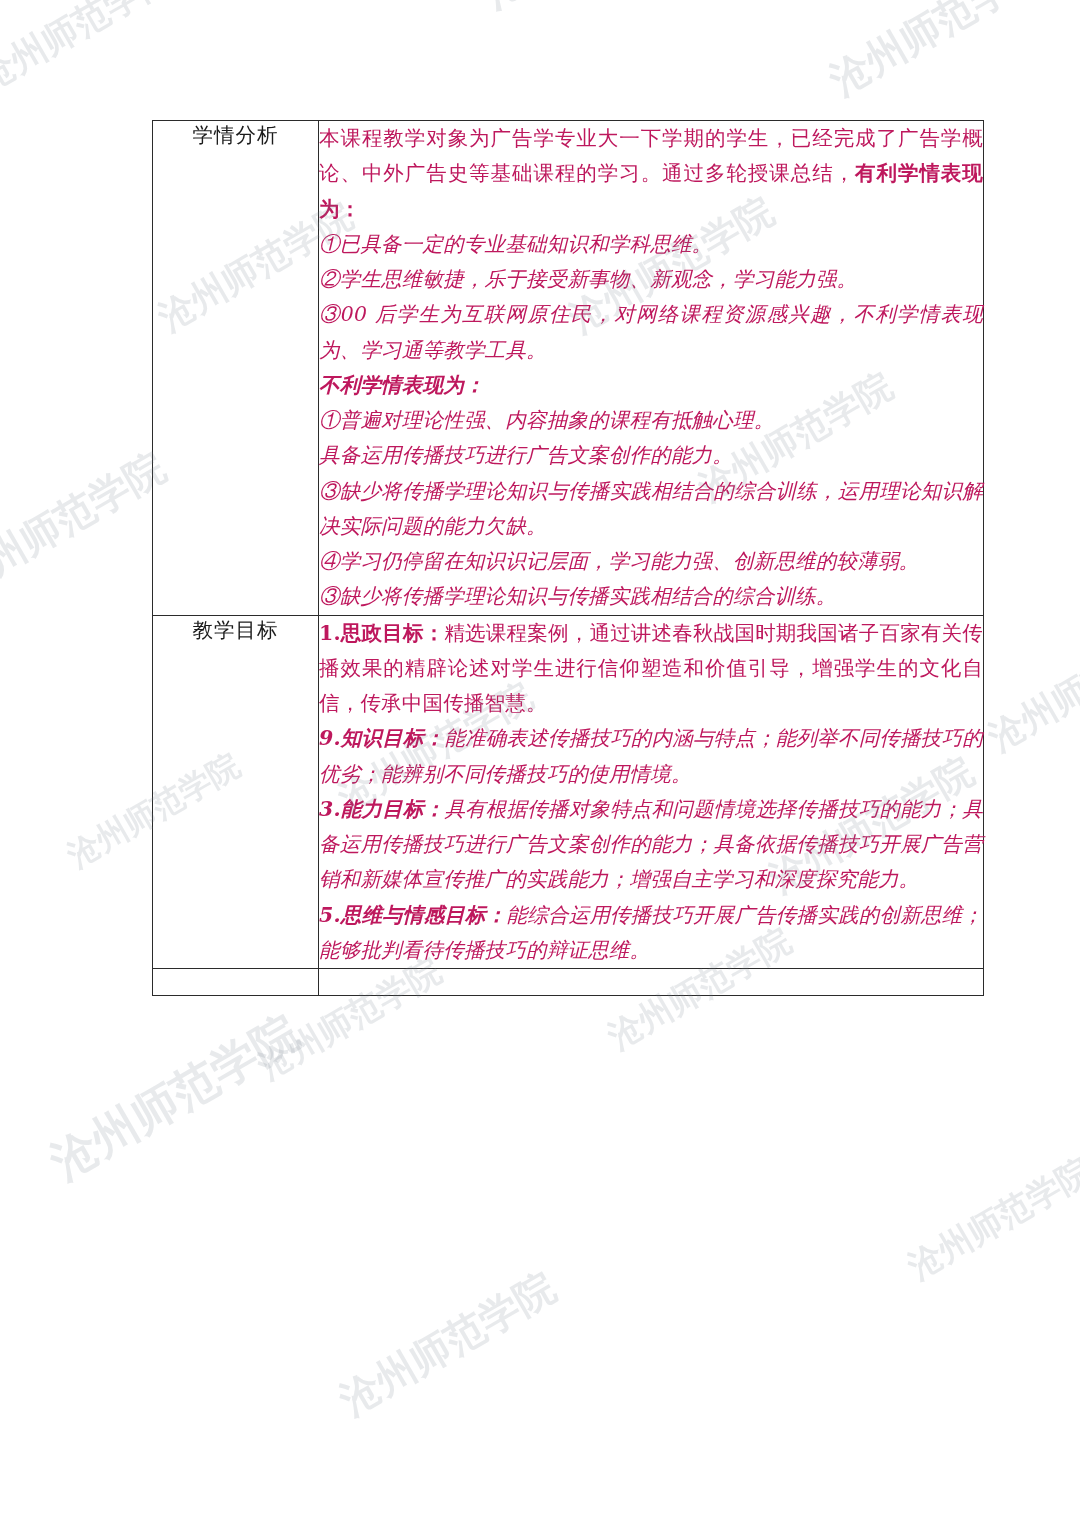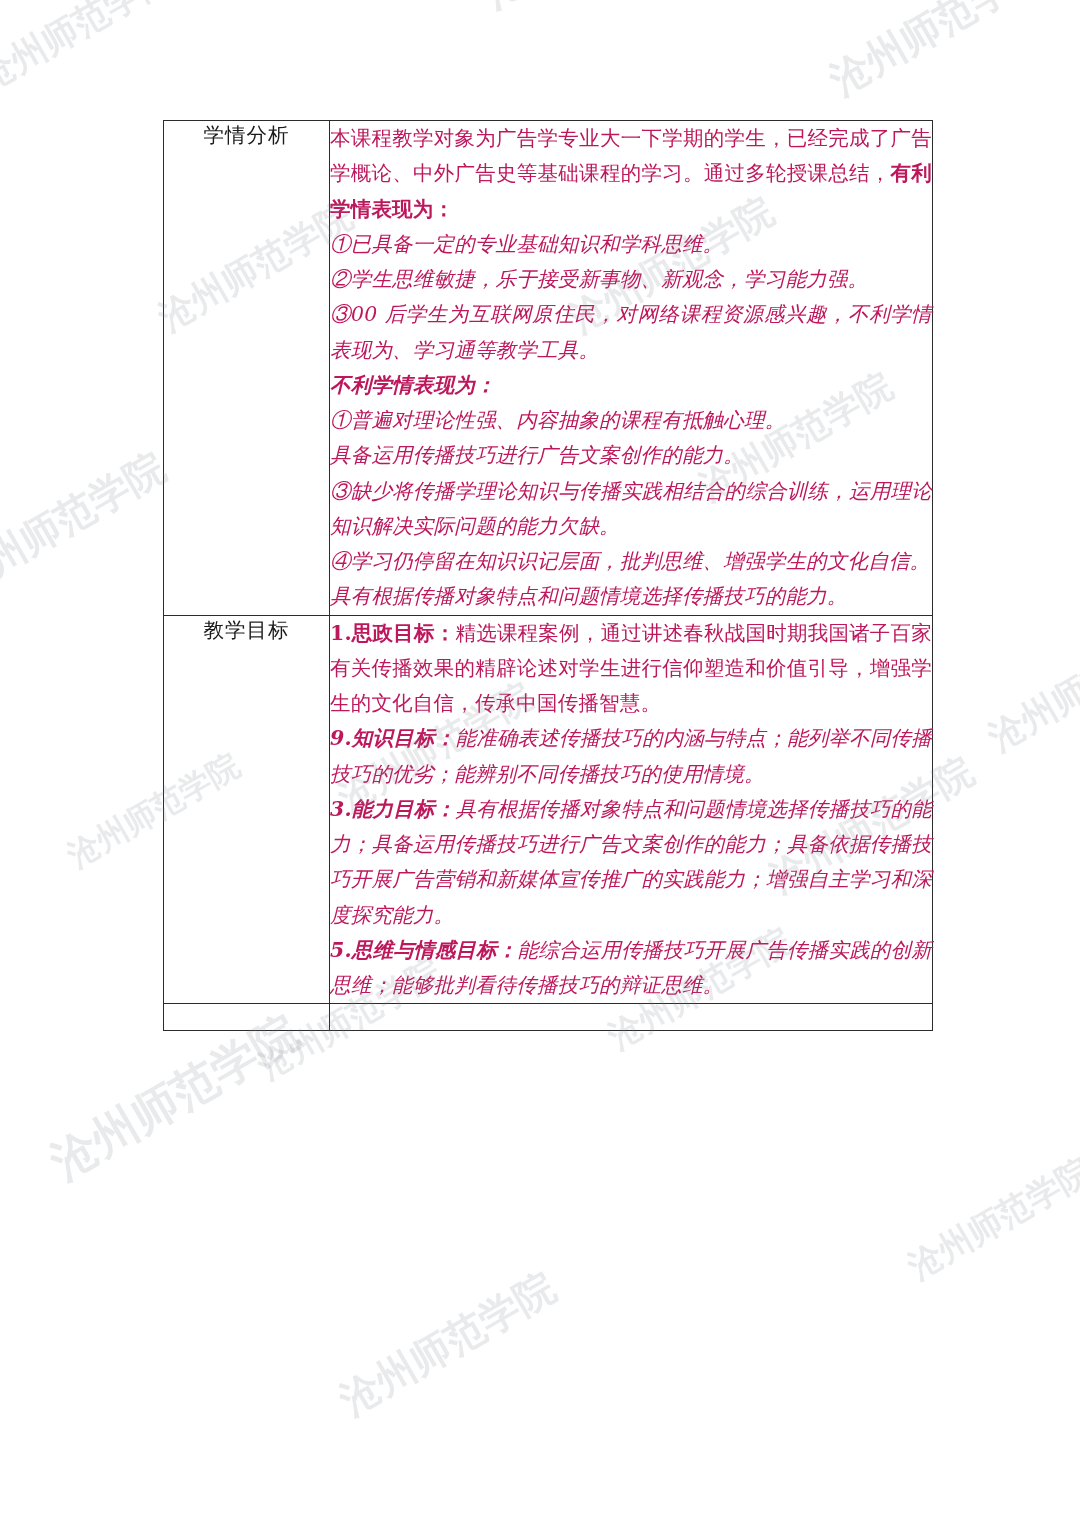--- a/index.html
+++ b/index.html
@@ -35,24 +35,23 @@
   
   .doc {
     position: absolute;
     left: 152px;
     top: 120px;
     width: 770px;
     z-index: 2;
   }
   table.layout {
     border-collapse: collapse;
-    width: 770px;
+    width: 832px;
     table-layout: fixed;
     background: transparent;
-    margin-left: 11px;
   }
   table.layout td {
     border: 1px solid #2b2b2b;
     vertical-align: top;
     padding: 0;
     background: transparent;
   }
   td.label-cell {
     width: 165px;
     text-align: center;
@@ -113,22 +112,22 @@
         <td class="body-cell">
           <div id="body-0">
               <div class="para"><span>本课程教学对象为广告学专业大一下学期的学生，已经完成了广告学概论、中外广告史等基础课程的学习。通过多轮授课总结，</span><span class="b">有利学情表现为：</span></div>
               <div class="para"><span>①已具备一定的专业基础知识和学科思维。</span></div>
               <div class="para"><span>②学生思维敏捷，乐于接受新事物、新观念，学习能力强。</span></div>
               <div class="para"><span>③00 后学生为互联网原住民，对网络课程资源感兴趣，不利学情表现为、学习通等教学工具。</span></div>
               <div class="para"><span class="b">不利学情表现为：</span></div>
               <div class="para"><span>①普遍对理论性强、内容抽象的课程有抵触心理。</span></div>
               <div class="para"><span>具备运用传播技巧进行广告文案创作的能力。</span></div>
               <div class="para"><span>③缺少将传播学理论知识与传播实践相结合的综合训练，运用理论知识解决实际问题的能力欠缺。</span></div>
-              <div class="para"><span>④学习仍停留在知识识记层面，批判思维、增强学生的文化自信。</span></div>
-              <div class="para"><span>具有根据传播对象特点和问题情境选择传播技巧的能力。</span></div>
+              <div class="para"><span>④学习仍停留在知识识记层面，学习能力强、创新思维的较薄弱。</span></div>
+              <div class="para"><span>③缺少将传播学理论知识与传播实践相结合的综合训练。</span></div>
             </div>
         </td>
       </tr>
       <tr>
         <td class="label-cell">
           <span>教学目标</span>
         </td>
         <td class="body-cell">
           <div id="body-1">
               <div class="para"><span class="b">1.思政目标：</span><span>精选课程案例，通过讲述春秋战国时期我国诸子百家有关传播效果的精辟论述对学生进行信仰塑造和价值引导，增强学生的文化自信，传承中国传播智慧。</span></div>

